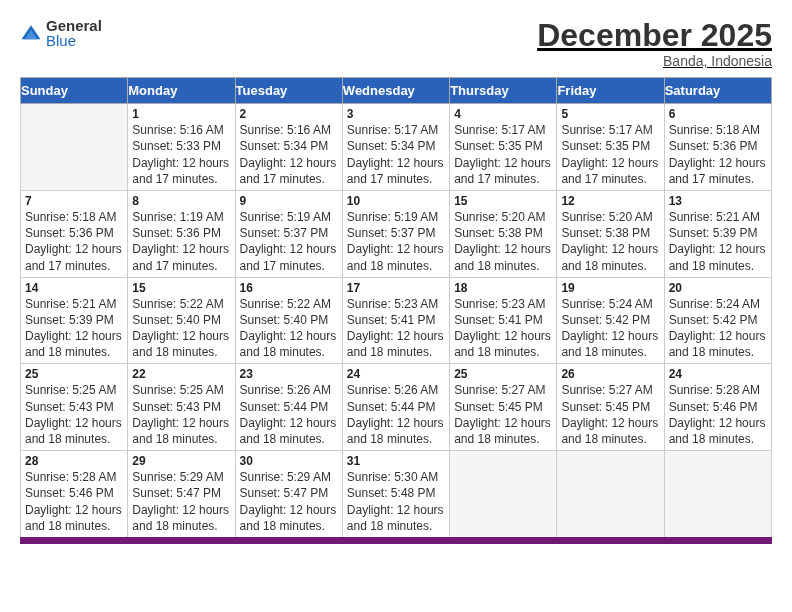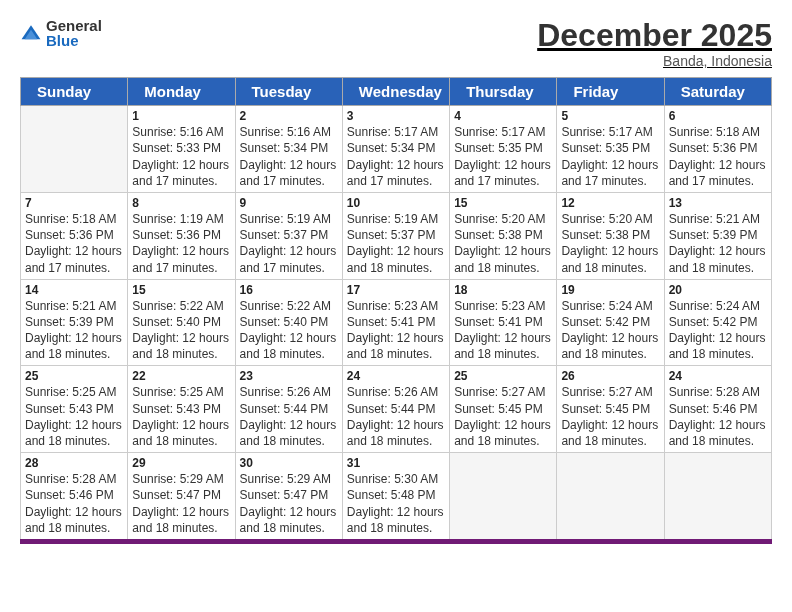--- a/index.html
+++ b/index.html
@@ -31,21 +31,21 @@
       flex-direction: column;
       line-height: 1;
     }
     .logo-general {
       font-size: 15px;
       font-weight: bold;
       color: #333;
     }
     .logo-blue {
       font-size: 15px;
-      font-weight: bold;
+      font-weight: normal;
       color: #1a6abf;
     }
     .logo-icon {
       width: 22px;
       height: 22px;
     }
     .title-block {
       text-align: right;
       text-decoration: underline;
     }
@@ -60,23 +60,23 @@
       color: #555;
     }
     .calendar {
       width: 100%;
       border-collapse: collapse;
       table-layout: fixed;
     }
     .calendar th {
       background: #2962b8;
       color: #fff;
-      font-size: 15px;
+      font-size: 13px;
       font-weight: bold;
-      padding: 5px 16px;
+      padding: 5px 0;
       text-align: left;
       border: 1px solid #aaa;
     }
     .calendar td {
       border: 1px solid #ccc;
       vertical-align: top;
       padding: 3px 4px 3px 4px;
       background: #fff;
       min-height: 80px;
       height: 80px;
@@ -90,21 +90,21 @@
       color: #222;
       display: block;
       margin-bottom: 1px;
     }
     .day-info {
       font-size: 12px;
       color: #333;
       line-height: 1.35;
     }
     .last-row td {
-      border-bottom: 5px solid #701a75;
+      border-bottom: 7px solid #701a75;
     }
   </style>
 </head>
 <body>
 
 <div class="page">
   <div class="header">
     <div class="logo">
       <svg class="logo-icon" viewBox="0 0 28 28">
         <polygon points="14,4 26,22 2,22" fill="#1a6abf"></polygon>

